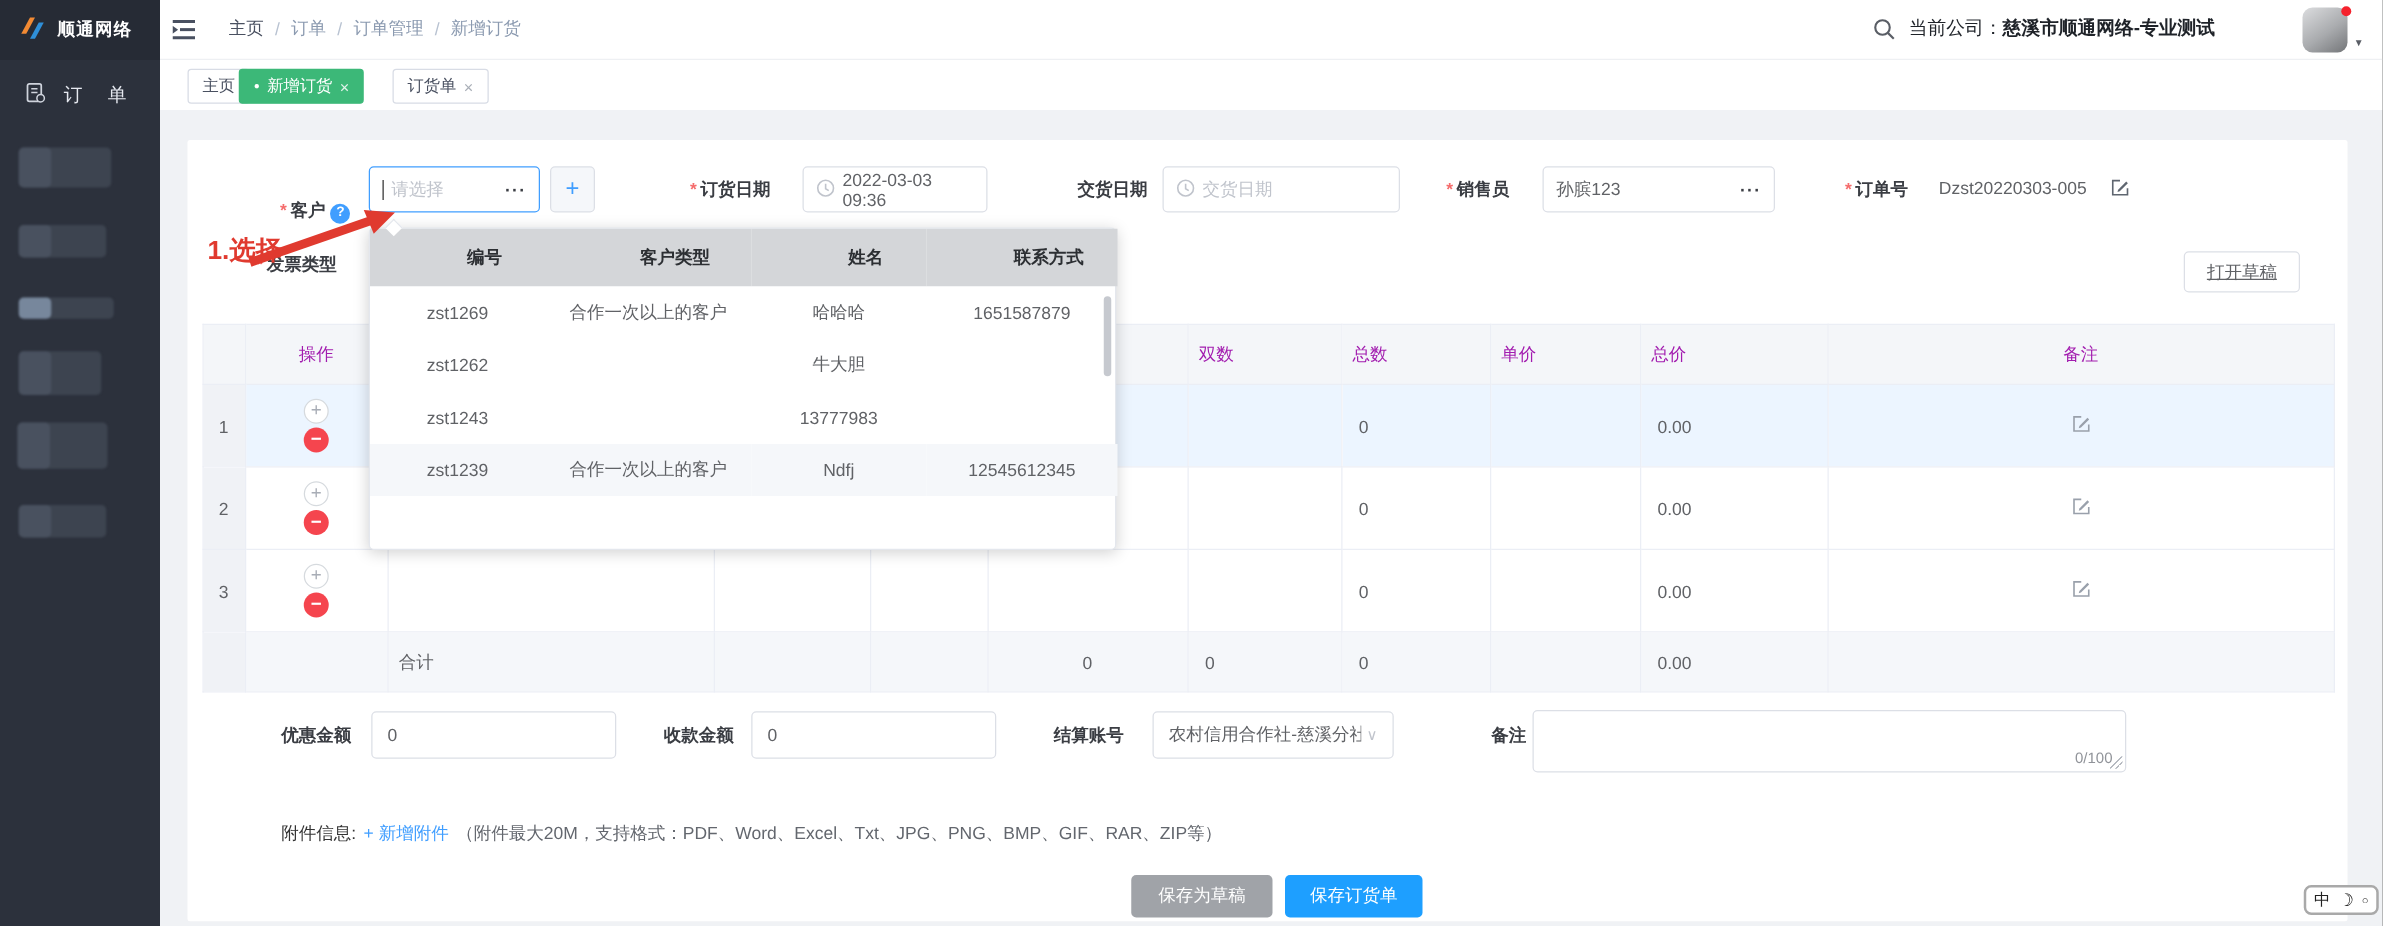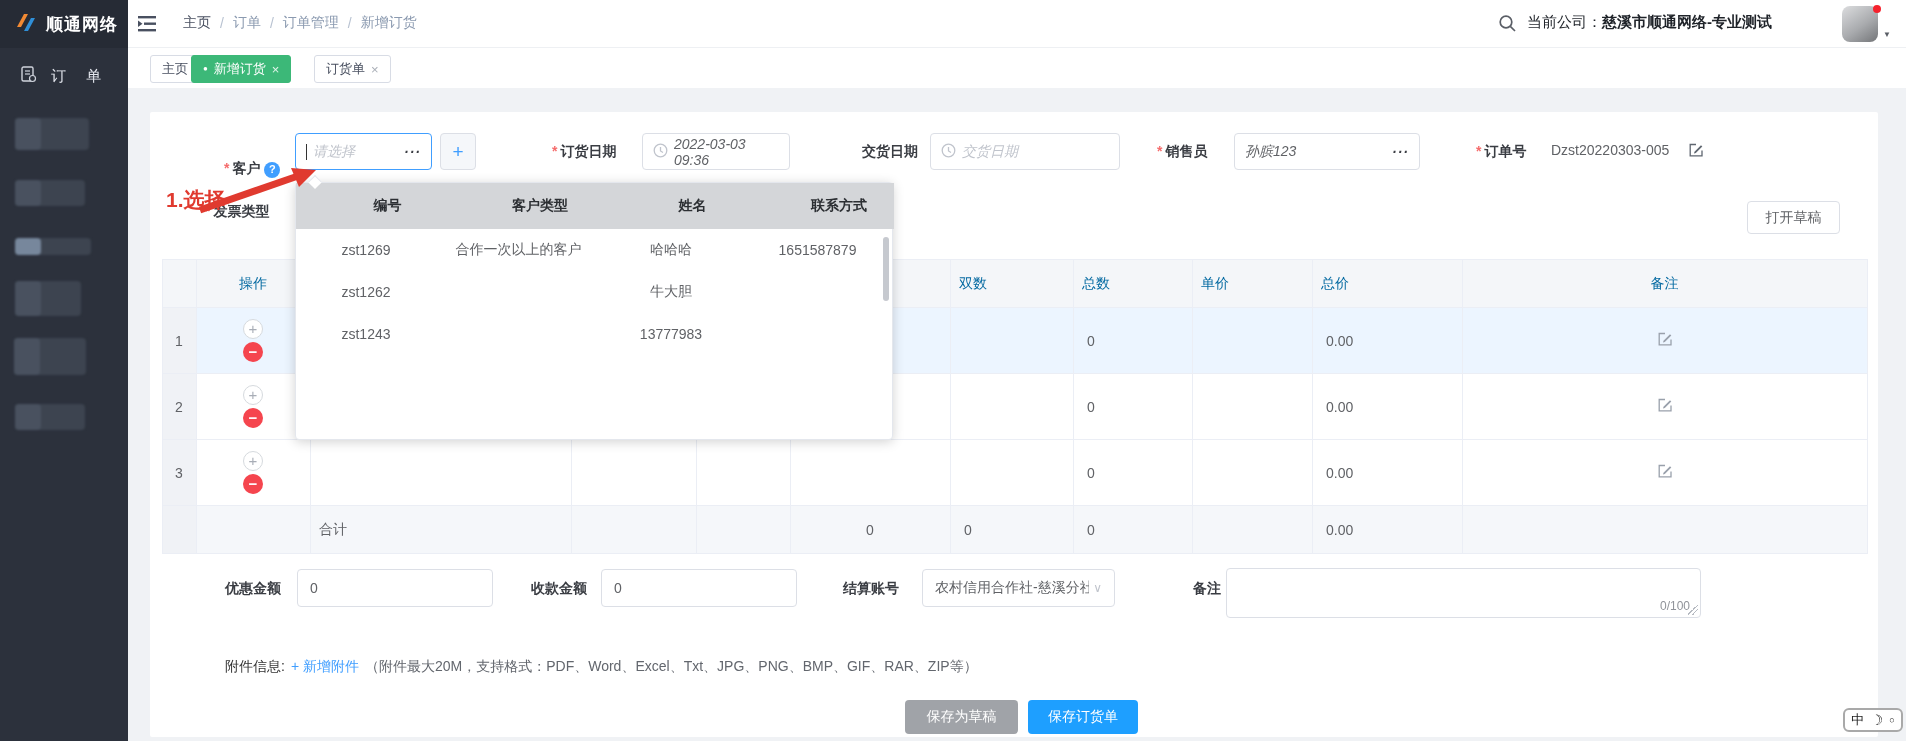--- a/index.html
+++ b/index.html
@@ -3,21 +3,21 @@
 <meta charset="utf-8">
 <style>
   html,body{margin:0;padding:0;background:#888;}
   *{box-sizing:border-box;font-family:"Liberation Sans","DejaVu Sans",sans-serif;}
   #stage{position:relative;width:1906px;height:741px;background:#f0f2f5;overflow:hidden;}
   .a{position:absolute;}
 
   
   .sidebar{left:0;top:0;width:128px;height:741px;background:#2c313c;}
   .logoband{left:0;top:0;width:128px;height:48px;background:#262b35;display:flex;align-items:center;padding-left:14px;gap:8px;}
-  .logoband .brand{color:#fff;font-size:17px;font-weight:bold;letter-spacing:1px;}
+  .logoband .brand{color:#fff;font-size:14px;font-weight:bold;letter-spacing:1px;}
   .menuitem{left:0;top:58px;width:128px;height:36px;display:flex;align-items:center;gap:14px;padding-left:20px;color:#e6e9f0;font-size:15px;letter-spacing:8px;cursor:pointer;}
   .skel{background:#3d4450;border-radius:4px;filter:blur(1px);}
   .skel .lite{position:absolute;left:0;top:0;height:100%;width:26px;background:#49515f;border-radius:4px;}
   .skel.bright .lite{background:#77879c;}
 
   
   .topbar{left:128px;top:0;width:1778px;height:48px;background:#fff;border-bottom:1px solid #eef0f3;}
   .crumb{display:flex;align-items:center;gap:9px;font-size:14px;}
   .crumb .cur{color:#495060;}
   .crumb .lnk{color:#8b9ab0;cursor:pointer;}
@@ -32,34 +32,34 @@
   .tabbar{left:128px;top:48px;width:1778px;height:40px;background:#fff;}
   .tab{position:absolute;top:55px;height:28px;display:inline-flex;align-items:center;gap:6px;padding:0 11px;border:1px solid #d8dce5;border-radius:3px;background:#fff;color:#495060;font-size:13px;cursor:pointer;white-space:nowrap;}
   .tab.active{background:#3cb878;border-color:#3cb878;color:#fff;}
   .tab .dot{font-size:8px;line-height:1;}
   .tab .x{font-size:13px;opacity:.85;cursor:pointer;}
 
   
   .card{left:150px;top:112px;width:1728px;height:625px;background:#fff;border-radius:2px;}
   .lbl{font-size:14px;font-weight:bold;color:#3a3d43;line-height:37px;white-space:nowrap;}
   .req{color:#f56c6c;margin-right:3px;font-weight:bold;}
-  .inp{height:37px;border:1px solid #dcdfe6;border-radius:4px;background:#fff;display:flex;align-items:center;padding:0 10px;font-size:14px;color:#606266;gap:6px;font-style:italic;}
+  .inp{height:37px;border:1px solid #dcdfe6;border-radius:4px;background:#fff;display:flex;align-items:center;padding:0 10px;font-size:14px;color:#606266;gap:6px;}
   .inp.focus{border-color:#409eff;}
   .ph{color:#c0c4cc;}
   .caretbar{width:1px;height:16px;background:#333;}
   .more{margin-left:auto;color:#3a3d43;font-weight:bold;letter-spacing:1px;cursor:pointer;}
   .plusbtn{width:36px;height:37px;border:1px solid #dcdfe6;border-radius:4px;background:#f5f7fa;color:#409eff;font-size:19px;display:flex;align-items:center;justify-content:center;cursor:pointer;}
   .qicon{width:16px;height:16px;border-radius:50%;background:#409eff;color:#fff;font-size:11px;font-weight:bold;display:inline-flex;align-items:center;justify-content:center;margin-left:4px;}
-  .ghostbtn{height:33px;border:1px solid #dcdfe6;border-radius:4px;background:#fff;color:#606266;font-size:14px;display:flex;align-items:center;justify-content:center;cursor:pointer;}
+  .ghostbtn{height:33px;border:1px solid #dcdfe6;border-radius:4px;background:#fff;color:#606266;font-size:14px;display:flex;align-items:center;justify-content:center;cursor:pointer;text-decoration:underline;}
   .editic svg{display:block;}
 
   
   table.grid{border-collapse:collapse;table-layout:fixed;width:1705px;}
   .grid td,.grid th{border:1px solid #ebeef5;font-size:14px;color:#606266;font-weight:normal;overflow:hidden;white-space:nowrap;}
-  .grid th{background:#f4f6f9;color:#0369a1;text-align:left;padding-left:8px;height:48px;}
+  .grid th{background:#f4f6f9;color:#a21caf;text-align:left;padding-left:8px;height:48px;}
   .grid th.c,.grid td.c{text-align:center;padding-left:0;}
   .grid td{height:66px;padding-left:13px;}
   .grid td.idx{background:#f0f2f6;text-align:center;padding-left:0;color:#606266;}
   .grid tr.hl td{background:#ecf5ff;}
   .grid tr.hl td.idx{background:#f0f2f6;}
   .grid tr.foot td{background:#f5f7fa;height:48px;}
   .opcell{display:flex;flex-direction:column;align-items:center;gap:3px;}
   .ico-plus{width:20px;height:20px;border:1px solid #d6dade;border-radius:50%;color:#a8adb6;font-size:15px;line-height:18px;text-align:center;background:#fff;cursor:pointer;}
   .ico-minus{width:20px;height:20px;border-radius:50%;background:#f5454e;color:#fff;font-size:15px;font-weight:bold;line-height:20px;text-align:center;cursor:pointer;}
 
@@ -384,20 +384,26 @@
             <td></td>
         <td>牛大胆</td>
             <td></td>
       </tr>
       <tr>
         <td>zst1243</td>
             <td></td>
         <td>13777983</td>
             <td></td>
       </tr>
+      <tr class="hov">
+        <td>zst1239</td>
+            <td>合作一次以上的客户</td>
+        <td>Ndfj</td>
+            <td>12545612345</td>
+      </tr>
     </tbody>
       </table>
     <div class="ddthumb"></div>
   </div>
 
   <div class="a blbl" style="left:225px;top:569px;">优惠金额</div>
   <div class="a binp" style="left:297px;top:569px;width:196px;">
     <span>0</span>
   </div>
 

